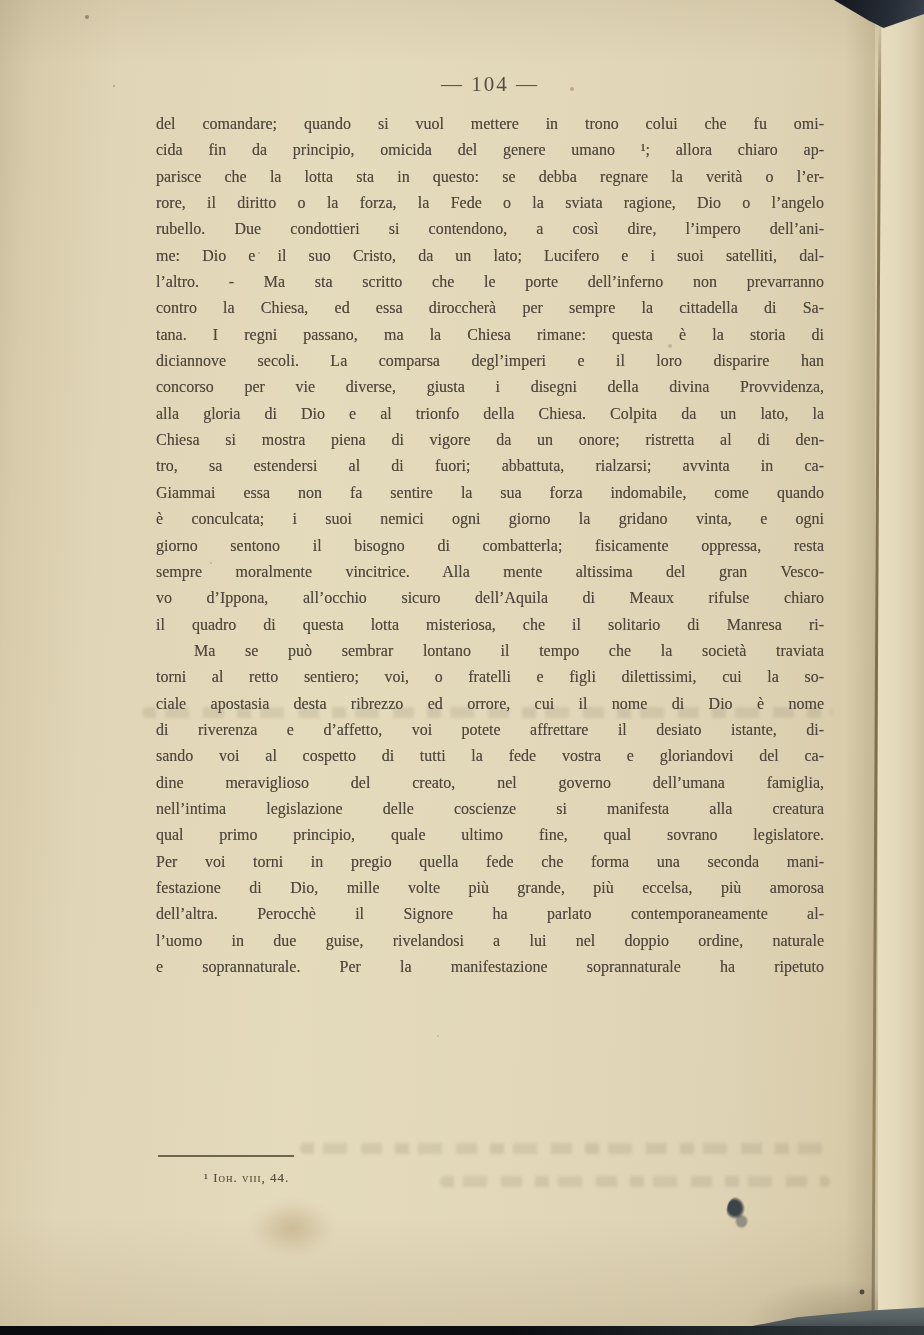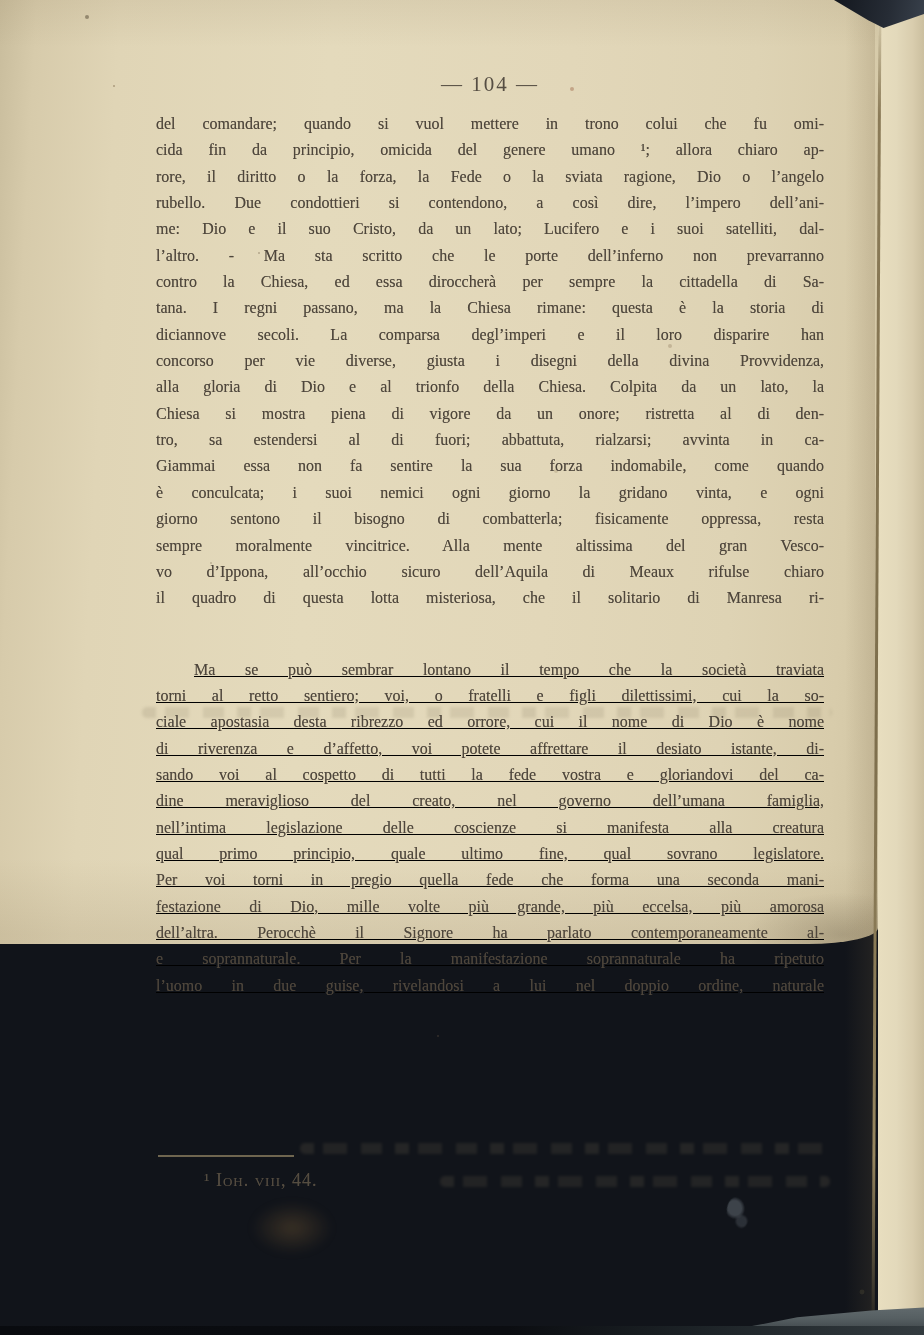--- a/index.html
+++ b/index.html
@@ -12,21 +12,21 @@
     position:relative;width:924px;height:1335px;overflow:hidden;
     background:#11141a;
   }
   
   .next-page{
     position:absolute;left:878px;top:0;width:46px;height:1335px;z-index:1;
     background:linear-gradient(90deg,#e8debf 0,#e3d9bb 40%,#d9cdae 75%,#cbbf9f 100%);
   }
   
   .page{
-    position:absolute;left:0;top:0;width:878px;height:944px;z-index:2;
+    position:absolute;left:0;top:0;width:878px;height:1335px;z-index:2;
     background:
       linear-gradient(180deg,rgba(125,105,72,.10) 0,rgba(0,0,0,0) 5%,rgba(0,0,0,0) 91%,rgba(125,105,72,.14) 99%),
       radial-gradient(140px 60px at 96% 99%,rgba(95,85,65,.30),rgba(0,0,0,0) 70%),
       linear-gradient(93deg,#c9bd9d 0,#d7cbab 4%,#e0d5b6 13%,#e4dabc 36%,#e2d7b9 62%,#ded3b4 82%,#d8ccab 94%,#d0c4a3 100%);
     border-bottom-right-radius:70px 16px;
   }
   
   .page-edge-line{
     position:absolute;left:875px;top:12px;width:3px;height:1300px;z-index:4;
     background:linear-gradient(180deg,rgba(130,112,74,.15) 0,#8a7a57 8%,#7d6e4c 55%,#96865f 88%,rgba(60,55,40,.4) 100%);
@@ -52,35 +52,35 @@
     clip-path:polygon(0 78%,28% 52%,70% 34%,100% 26%,100% 100%,0 100%);
     background:linear-gradient(180deg,#6a7376 0,#565f62 55%,#373e42 100%);
   }
   
   .running-head{
     position:absolute;left:156px;top:72px;width:668px;z-index:10;
     text-align:center;font-size:21px;color:#564e43;letter-spacing:2px;
   }
   .text-block{position:absolute;left:156px;top:111px;width:668px;z-index:10;}
   .paragraph{width:668px;}
-  .para2{margin-top:45px;text-decoration:underline;}
+  .para2{}
   .text-line{
     height:26.35px;line-height:26.35px;overflow:hidden;
     font-size:16px;color:#4e463c;
     text-align:justify;text-align-last:justify;text-justify:inter-word;
     text-shadow:0 0 0.6px rgba(86,76,62,.55);
   }
   .text-line.indent{padding-left:38px;}
   .footnote-rule{
     position:absolute;left:158px;top:1155px;width:136px;height:2px;z-index:10;
     background:#6f6650;
   }
   .footnote{
     position:absolute;left:204px;top:1170px;z-index:10;
-    font-size:18px;color:#554d41;font-variant:small-caps;letter-spacing:1px;
+    font-size:13px;color:#554d41;font-variant:small-caps;letter-spacing:1px;
     text-shadow:0 0 0.5px rgba(86,76,62,.5);
   }
   
   .ghost{
     position:absolute;z-index:8;height:11px;border-radius:5px;opacity:.33;
     filter:blur(1.6px);
     background:repeating-linear-gradient(90deg,
       rgba(128,117,92,.55) 0 14px,rgba(128,117,92,0) 14px 23px,
       rgba(128,117,92,.48) 23px 47px,rgba(128,117,92,0) 47px 61px,
       rgba(128,117,92,.5) 61px 82px,rgba(128,117,92,0) 82px 95px);
@@ -124,20 +124,21 @@
   <div class="page-edge-shadow"></div>
 
   <div class="page">
 
     <div class="running-head">— 104 —</div>
 
     <div class="text-block">
       <div class="paragraph">
           <div class="text-line">del comandare; quando si vuol mettere in trono colui che fu omi-</div>
           <div class="text-line">cida fin da principio, omicida del genere umano ¹; allora chiaro ap-</div>
+          <div class="text-line">parisce che la lotta sta in questo: se debba regnare la verità o l’er-</div>
           <div class="text-line">rore, il diritto o la forza, la Fede o la sviata ragione, Dio o l’angelo</div>
           <div class="text-line">rubello. Due condottieri si contendono, a così dire, l’impero dell’ani-</div>
           <div class="text-line">me: Dio e il suo Cristo, da un lato; Lucifero e i suoi satelliti, dal-</div>
           <div class="text-line">l’altro. - Ma sta scritto che le porte dell’inferno non prevarranno</div>
           <div class="text-line">contro la Chiesa, ed essa diroccherà per sempre la cittadella di Sa-</div>
           <div class="text-line">tana. I regni passano, ma la Chiesa rimane: questa è la storia di</div>
           <div class="text-line">diciannove secoli. La comparsa degl’imperi e il loro disparire han</div>
           <div class="text-line">concorso per vie diverse, giusta i disegni della divina Provvidenza,</div>
           <div class="text-line">alla gloria di Dio e al trionfo della Chiesa. Colpita da un lato, la</div>
           <div class="text-line">Chiesa si mostra piena di vigore da un onore; ristretta al di den-</div>
@@ -154,22 +155,22 @@
           <div class="text-line">torni al retto sentiero; voi, o fratelli e figli dilettissimi, cui la so-</div>
           <div class="text-line">ciale apostasia desta ribrezzo ed orrore, cui il nome di Dio è nome</div>
           <div class="text-line">di riverenza e d’affetto, voi potete affrettare il desiato istante, di-</div>
           <div class="text-line">sando voi al cospetto di tutti la fede vostra e gloriandovi del ca-</div>
           <div class="text-line">dine meraviglioso del creato, nel governo dell’umana famiglia,</div>
           <div class="text-line">nell’intima legislazione delle coscienze si manifesta alla creatura</div>
           <div class="text-line">qual primo principio, quale ultimo fine, qual sovrano legislatore.</div>
           <div class="text-line">Per voi torni in pregio quella fede che forma una seconda mani-</div>
           <div class="text-line">festazione di Dio, mille volte più grande, più eccelsa, più amorosa</div>
           <div class="text-line">dell’altra. Perocchè il Signore ha parlato contemporaneamente al-</div>
+          <div class="text-line">l’uomo in due guise, rivelandosi a lui nel doppio ordine, naturale</div>
           <div class="text-line">e soprannaturale. Per la manifestazione soprannaturale ha ripetuto</div>
-          <div class="text-line">l’uomo in due guise, rivelandosi a lui nel doppio ordine, naturale</div>
         </div>
     </div>
 
     <div class="footnote-rule"></div>
     <div class="footnote">¹ Ioh. viii, 44.</div>
 
     <div class="ghost ghost-1"></div>
     <div class="ghost ghost-2"></div>
     <div class="ghost ghost-3"></div>
 

